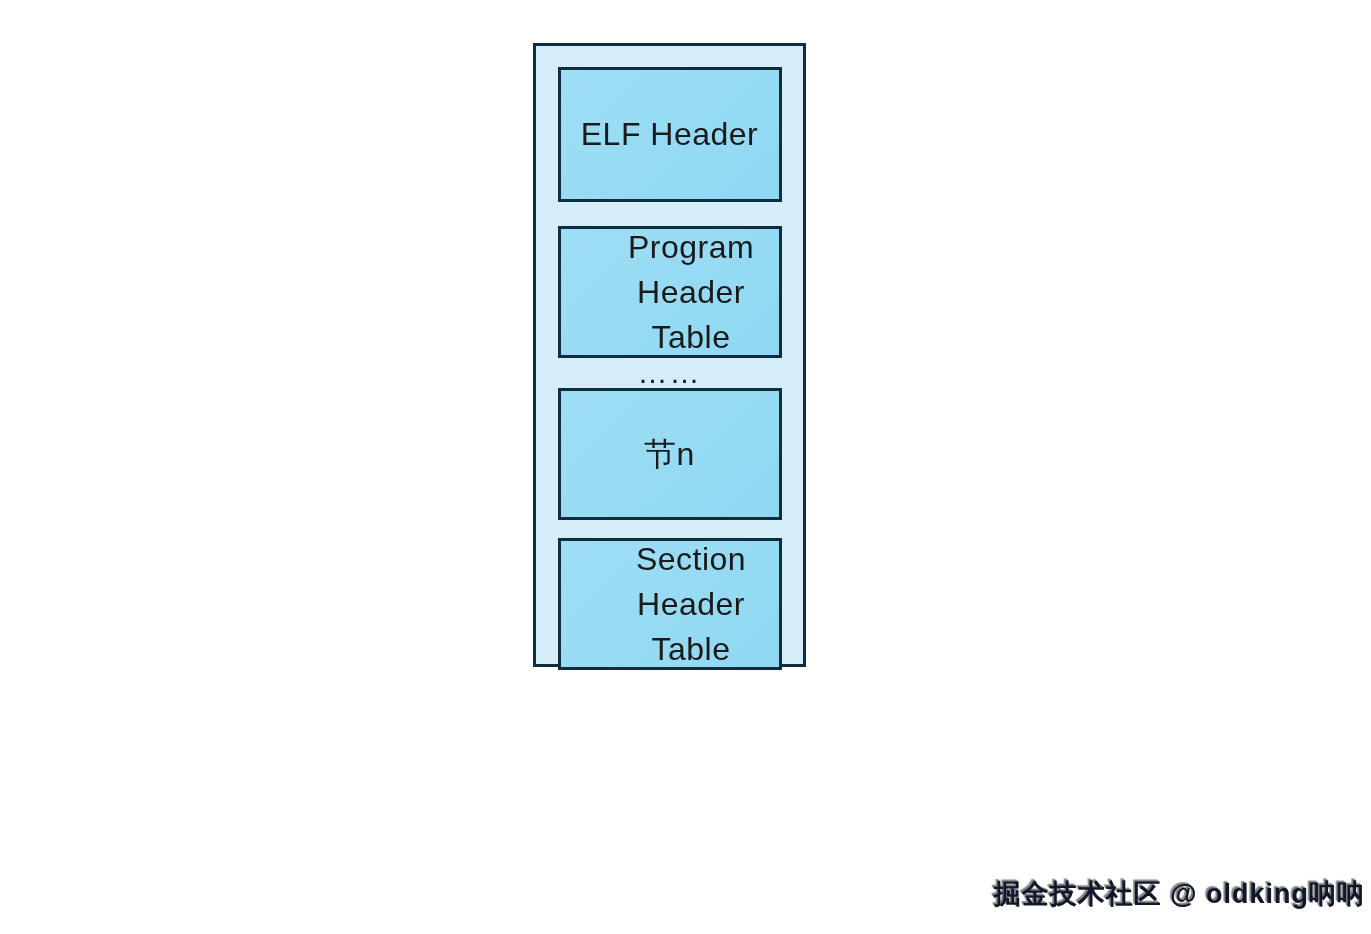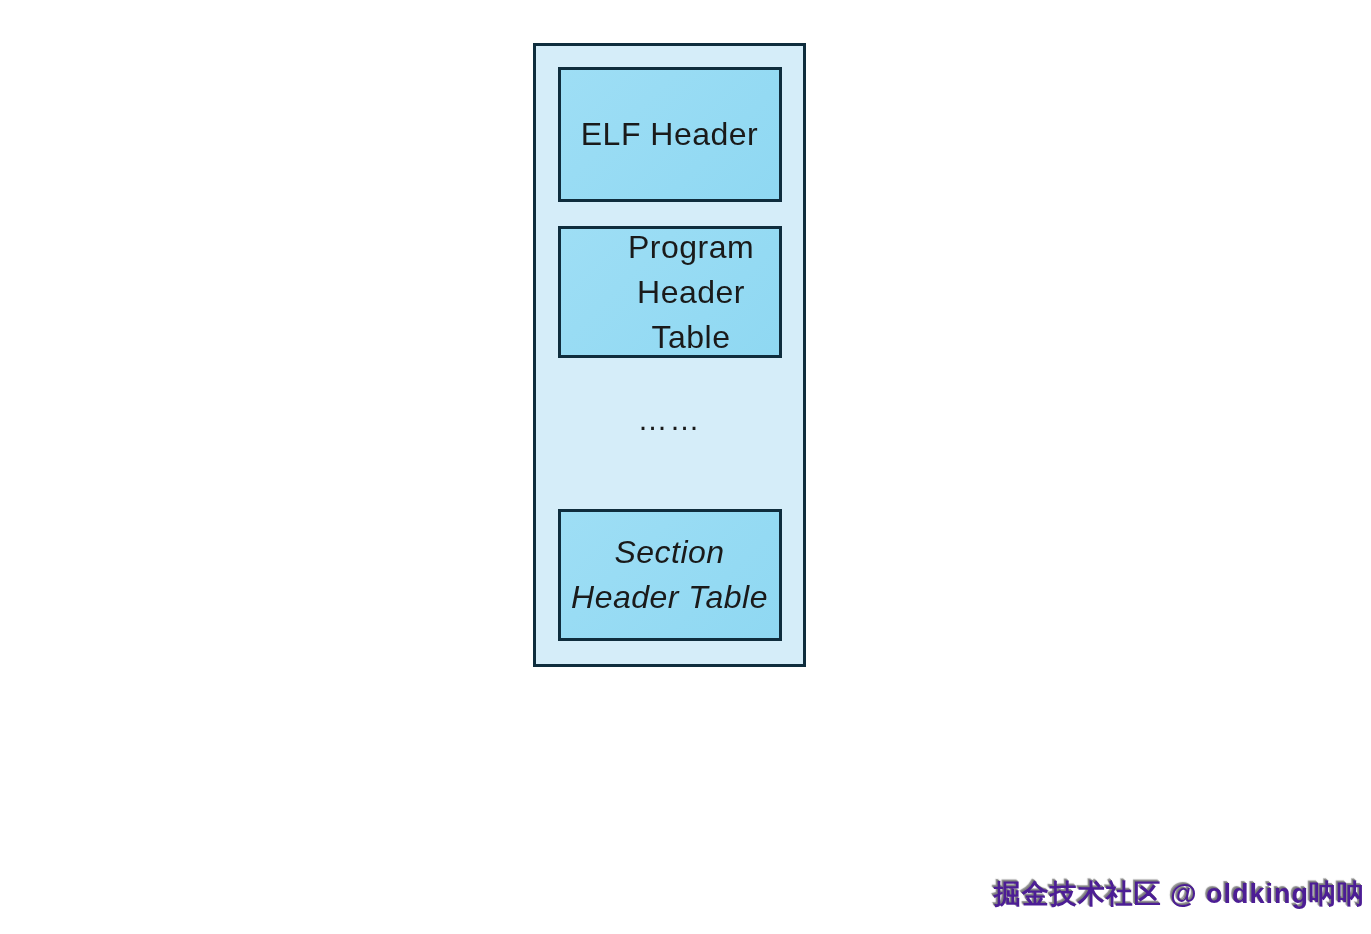--- a/index.html
+++ b/index.html
@@ -72,21 +72,21 @@
     color: #1a1a1a;
     line-height: 1;
     letter-spacing: 2px;
   }
   .watermark {
     position: absolute;
     right: 6px;
     bottom: 22px;
     font-size: 27px;
     font-weight: bold;
-    color: #4c1d95;
+    color: #0f172a;
     text-shadow: -2px -2px 1px rgba(125, 125, 125, 0.85),
                  -1px -1px 0px rgba(110, 110, 110, 0.9);
     letter-spacing: 1px;
     white-space: nowrap;
   }
 </style>
 </head>
 <body>
 
 <div class="canvas">
@@ -99,22 +99,25 @@
 
     <div class="block block-std">
       <span class="block-label">Program Header Table</span>
     </div>
 
 
     <div class="ellipsis-row">
       <span class="ellipsis-text">……</span>
     </div>
 
+    <div class="block block-std">
+      <span class="block-label">节n</span>
+    </div>
 
-    <div class="block block-std" style="margin-top: 28px; font-style: italic;">
+    <div class="block block-std" style="margin-top: 18px;">
       <span class="block-label">Section Header Table</span>
     </div>
 
   </div>
 
   <div class="watermark">掘金技术社区 @ oldking呐呐</div>
 
 </div>
 
 </body></html>

